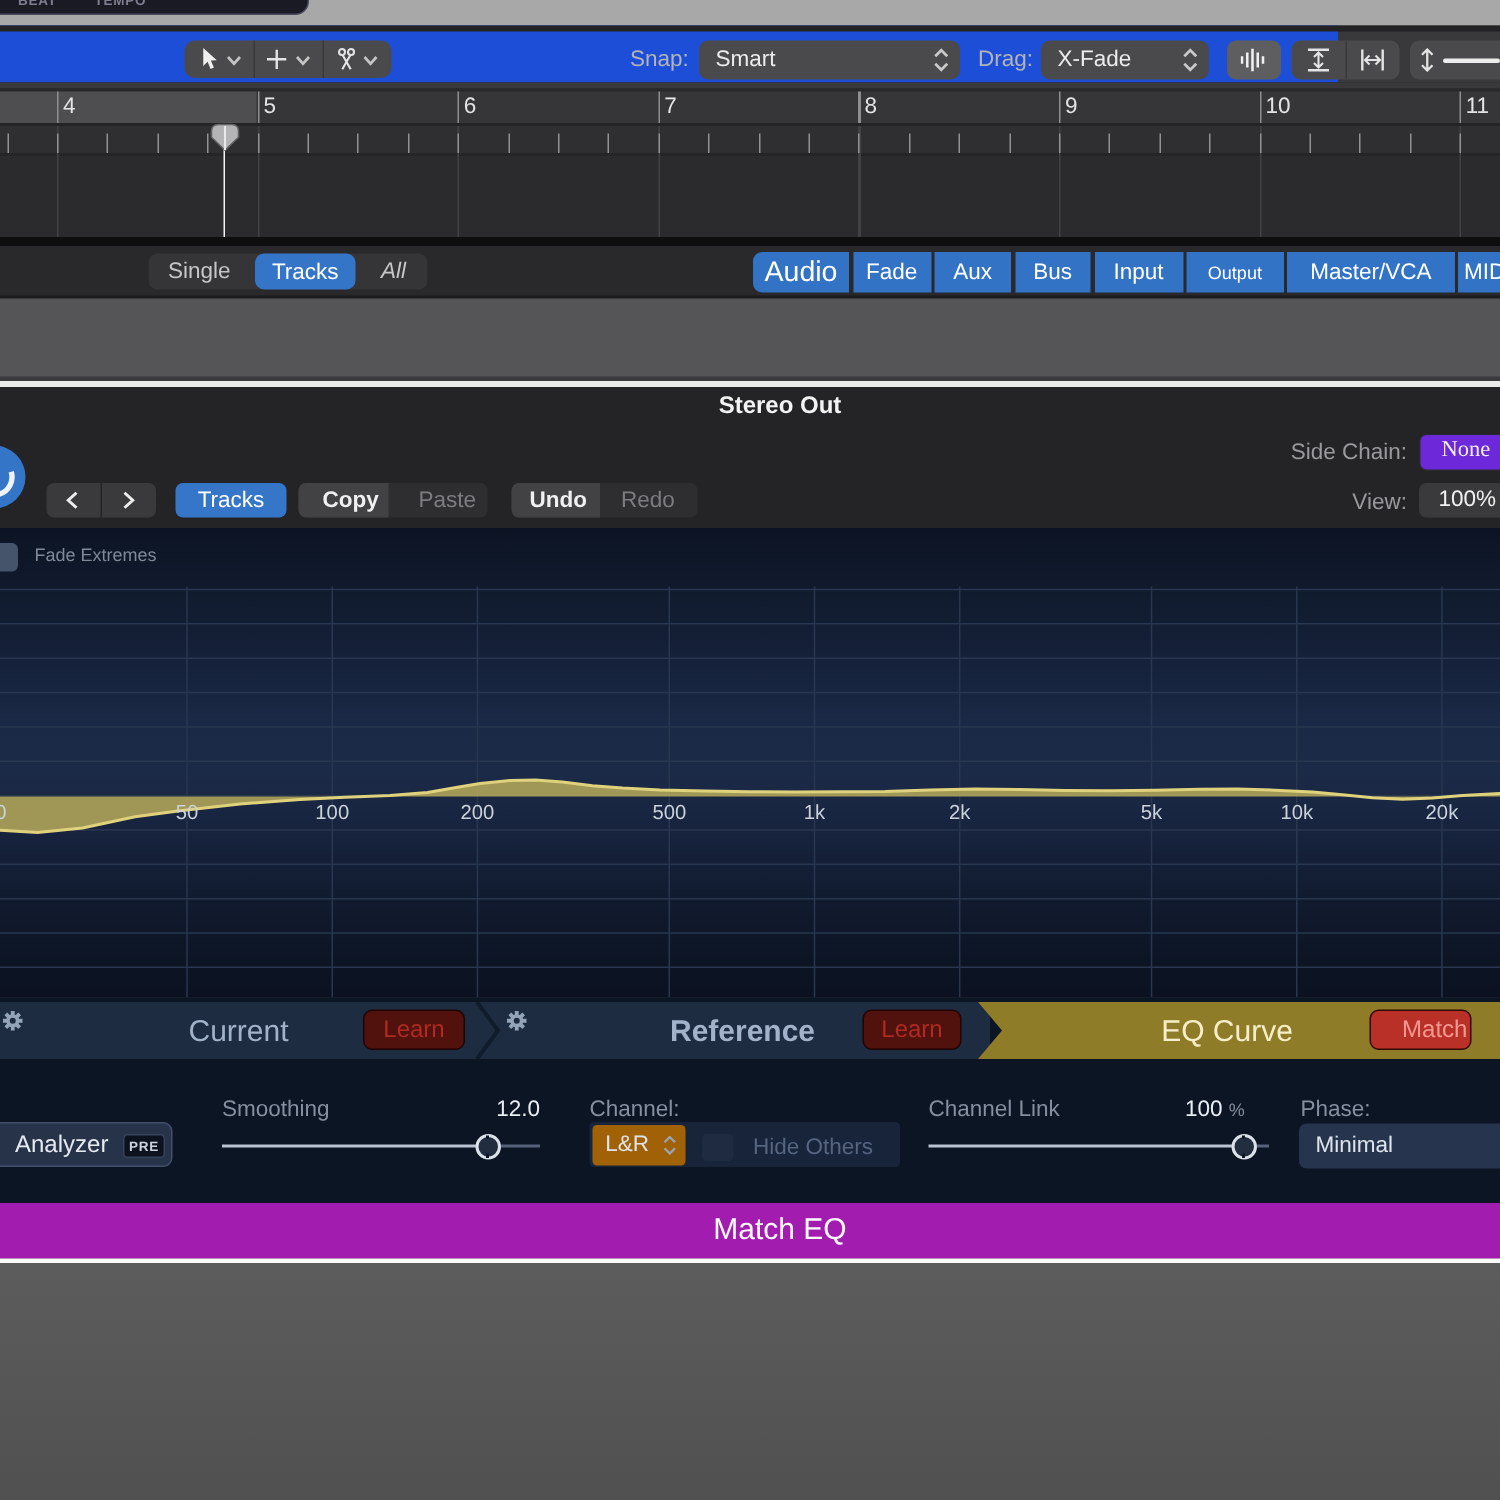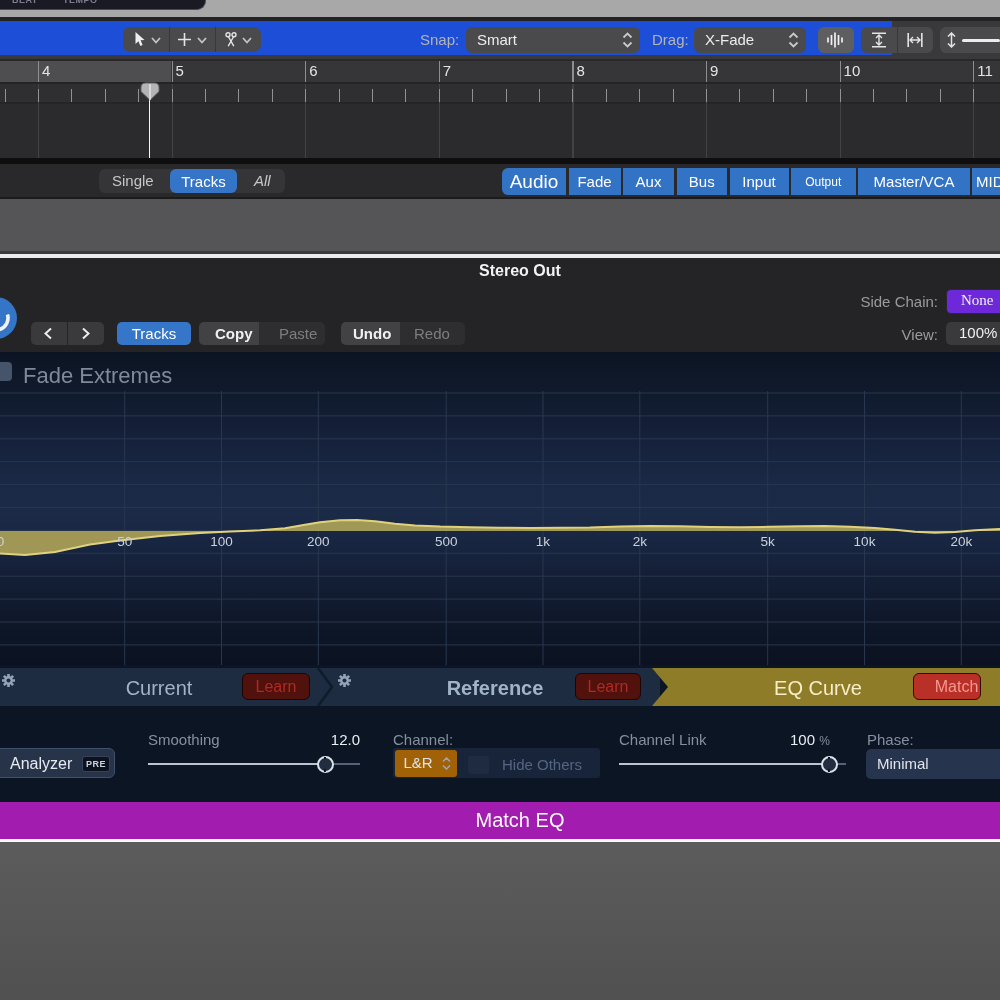--- a/index.html
+++ b/index.html
@@ -234,21 +234,21 @@
     <div class="abs" style="left:14px;top:2px;color:#f0f0f0;font-size:15px;">None</div>
   </div>
   <div class="abs" style="right:62px;top:68px;color:#9a9a9e;font-size:15px;">View:</div>
   <div class="abs" style="left:946px;top:64px;width:54px;height:23px;background:#3a3a3d;border-radius:5px 0 0 5px;">
     <div class="abs" style="left:13px;top:2px;color:#f0f0f0;font-size:15px;">100%</div>
   </div>
 </div>
 
 <div class="abs" style="left:0;top:352px;width:1000px;height:313px;background:linear-gradient(180deg,#0c1424 0%,#101a2c 12%,#15213a 28%,#1a2946 42%,#1b2a47 52%,#182540 62%,#131d33 75%,#0d1626 90%,#0b1120 100%);">
   <div class="abs" style="left:-7px;top:10px;width:19px;height:19px;background:#45536b;border-radius:4px;"></div>
-  <div class="abs" style="left:23px;top:11px;font-size:22px;color:#7e8999;">Fade Extremes</div>
+  <div class="abs" style="left:23px;top:11px;font-size:12px;color:#7e8999;">Fade Extremes</div>
   <svg class="abs" style="left:0;top:0;" width="1000" height="313" viewBox="0 0 1000 313" id="graphsvg">
       <line x1="0" y1="41" x2="1000" y2="41" stroke="#28374f" stroke-width="1"></line>
       <line x1="0" y1="63.9" x2="1000" y2="63.9" stroke="#28374f" stroke-width="1"></line>
       <line x1="0" y1="86.8" x2="1000" y2="86.8" stroke="#28374f" stroke-width="1"></line>
       <line x1="0" y1="109.69999999999999" x2="1000" y2="109.69999999999999" stroke="#28374f" stroke-width="1"></line>
       <line x1="0" y1="132.6" x2="1000" y2="132.6" stroke="#28374f" stroke-width="1"></line>
       <line x1="0" y1="155.5" x2="1000" y2="155.5" stroke="#28374f" stroke-width="1"></line>
       <line x1="0" y1="178.39999999999998" x2="1000" y2="178.39999999999998" stroke="#28374f" stroke-width="1"></line>
       <line x1="0" y1="201.29999999999998" x2="1000" y2="201.29999999999998" stroke="#28374f" stroke-width="1"></line>
       <line x1="0" y1="224.2" x2="1000" y2="224.2" stroke="#28374f" stroke-width="1"></line>

